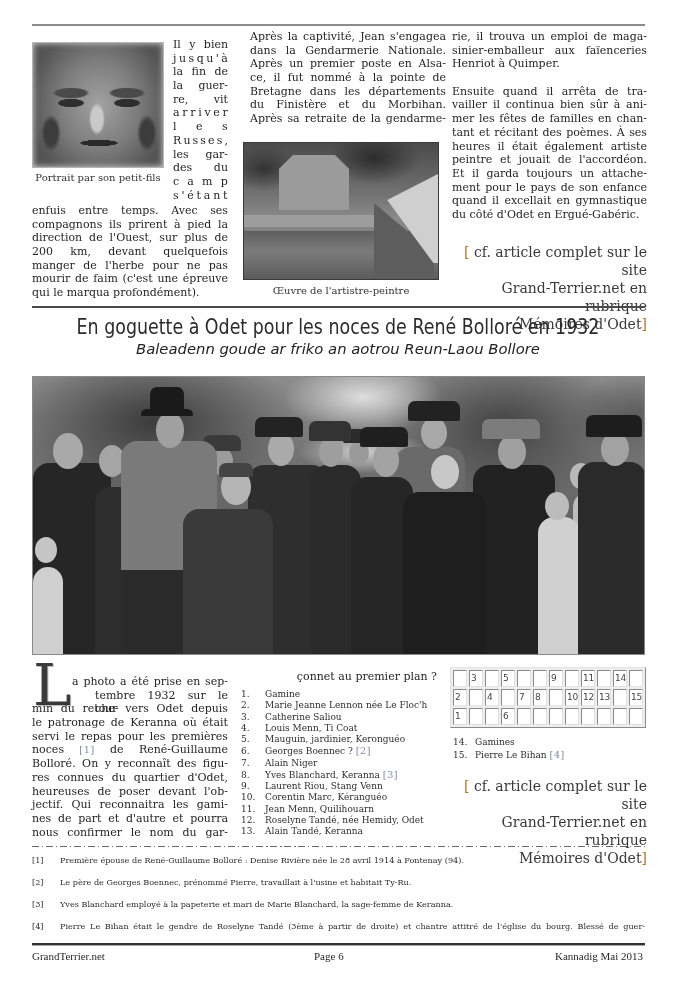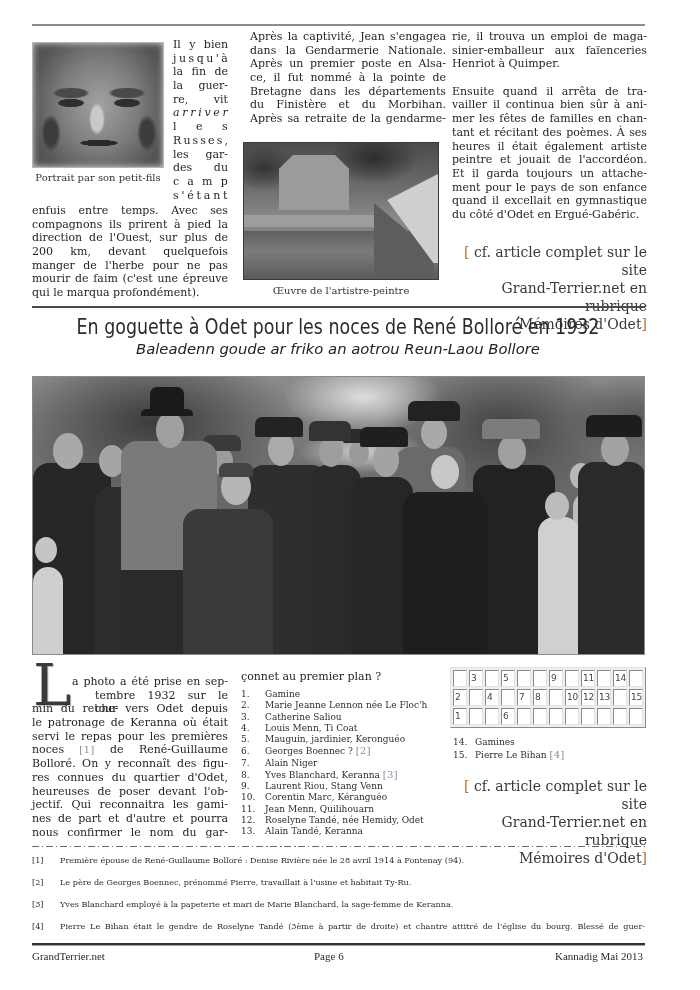--- a/index.html
+++ b/index.html
@@ -74,21 +74,21 @@
       radial-gradient(ellipse 170px 110px at 470px 50px, #434343, transparent 72%),
       radial-gradient(ellipse 90px 60px at 600px 40px, #5a5a5a, transparent 72%),
       linear-gradient(180deg, #8c8c8c 0%, #727272 30%, #5d5d5d 60%, #474747 100%); }
   .fb { position: absolute; border-radius: 16px 16px 0 0; }
   .fh { position: absolute; border-radius: 50%; }
   .ft { position: absolute; border-radius: 7px 7px 2px 2px; }
 
   
   .dropcap { left: 33px; top: 656px; font-size: 58px; line-height: 58px; color: #3a3a3a;
     text-shadow: 1px 1px 0 #bdbdbd; }
-  .col2-intro { left: 241px; top: 670px; width: 196px; font-size: 11px; line-height: 13.7px; }
+  .col2-intro { left: 241px; top: 670px; width: 196px; font-size: 11px; line-height: 13.7px; text-align: right; }
   .plist { font-size: 9px; line-height: 11.25px; color: #2e2e2e; white-space: nowrap; }
   .plist .num { display: inline-block; width: 24px; }
 
   .grid { left: 450px; top: 667px; }
   .grid table { border-collapse: separate; border-spacing: 2px; background: #eeeeee;
     border: 1px solid; border-color: #e2e2e2 #8a8a8a #8a8a8a #e2e2e2; }
   .grid td { width: 14px; height: 17px; border: 1px solid;
     border-color: #8a8a8a #e2e2e2 #e2e2e2 #8a8a8a; background: #fff;
     font-family: "DejaVu Sans", sans-serif; font-size: 9px; letter-spacing: -0.3px;
     color: #444; text-align: left; vertical-align: middle; padding-left: 1px; line-height: 15px; }
@@ -116,21 +116,21 @@
 
   <div class="abs portrait"></div>
   <div class="abs cap" style="left:32px; top:172px; width:132px;">Portrait par son petit-fils</div>
 
   <div class="abs" style="left:173px; top:38px; width:55px;">
     <div class="ln">Il y bien</div>
     <div class="ln end" style="letter-spacing:2.5px;">jusqu'à</div>
     <div class="ln">la fin de</div>
     <div class="ln">la guer-</div>
     <div class="ln">re, vit</div>
-    <div class="ln end" style="letter-spacing:2.7px;font-style:italic;">arriver</div>
+    <div class="ln end" style="letter-spacing:2.7px;">arriver</div>
     <div class="ln end" style="letter-spacing:19.5px;">les</div>
     <div class="ln end" style="letter-spacing:2.1px;">Russes,</div>
     <div class="ln">les gar-</div>
     <div class="ln">des du</div>
     <div class="ln end" style="letter-spacing:8.2px;">camp</div>
     <div class="ln end" style="letter-spacing:2.8px;">s'étant</div>
   </div>
 
   <div class="abs" style="left:32px; top:204px; width:196px;">
     <div class="ln">enfuis entre temps. Avec ses</div>

